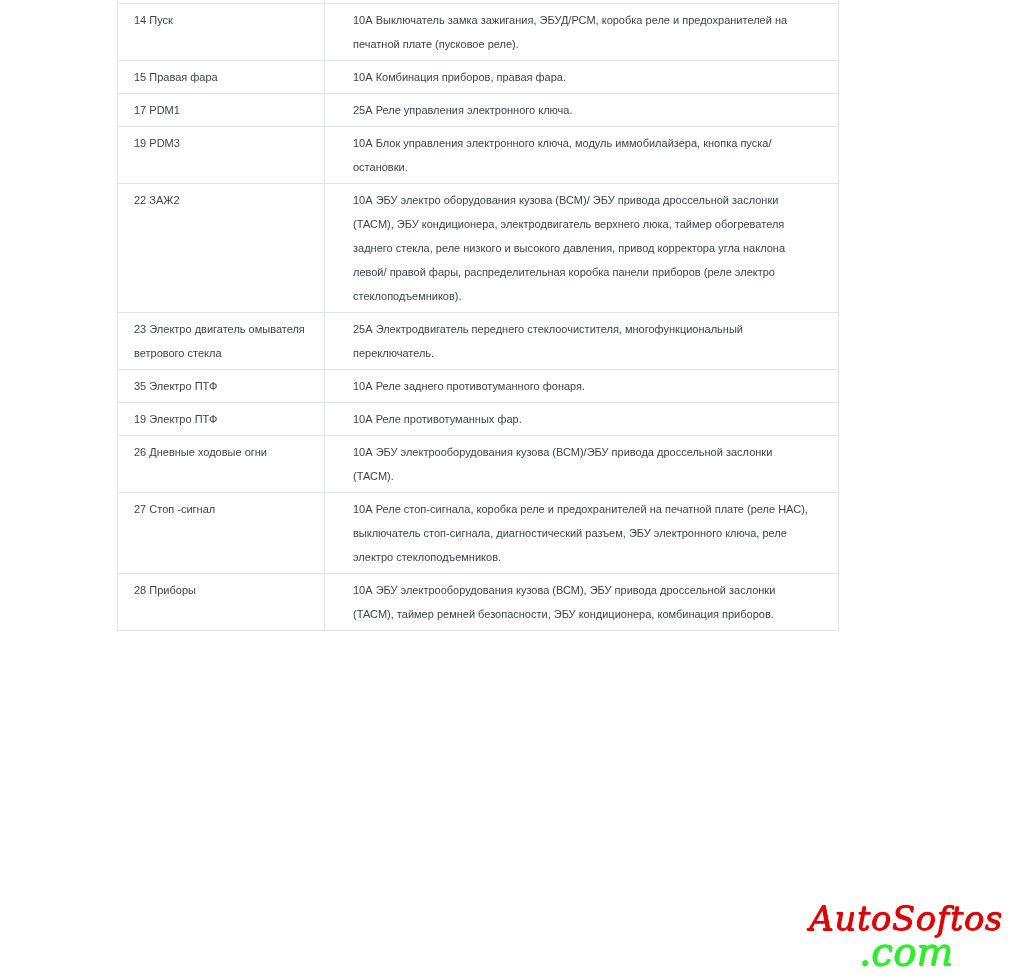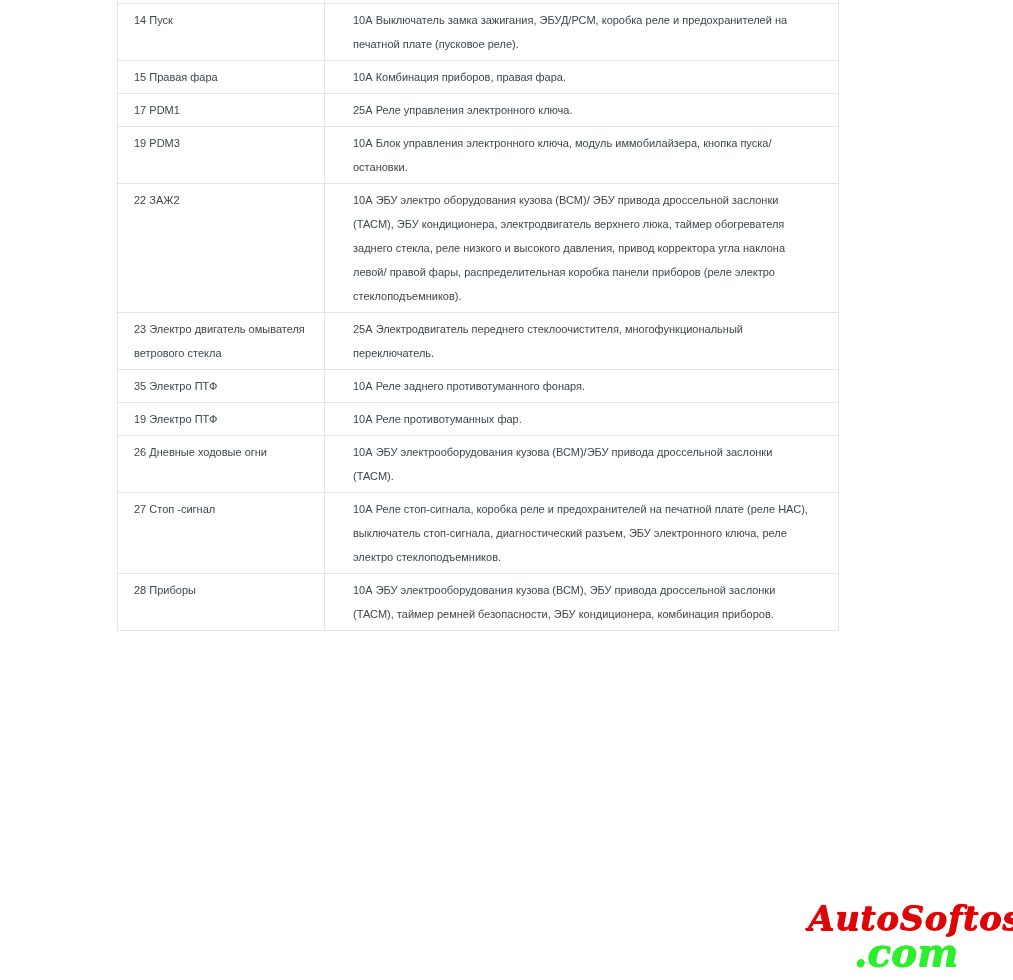--- a/index.html
+++ b/index.html
@@ -44,21 +44,21 @@
     height: 3px;
     padding: 0;
   }
   .watermark {
     position: absolute;
     left: 808px;
     top: 900px;
     width: 196px;
     text-align: center;
     font-family: "DejaVu Serif", serif;
-    font-weight: bold;
+    font-weight: normal;
     font-style: italic;
     pointer-events: none;
   }
   .watermark .wm-line1 {
     display: block;
     font-size: 34px;
     line-height: 36px;
     letter-spacing: 0.5px;
     text-shadow: 0 0 1px currentColor, 0.5px 0.5px 0 currentColor;
     white-space: nowrap;

